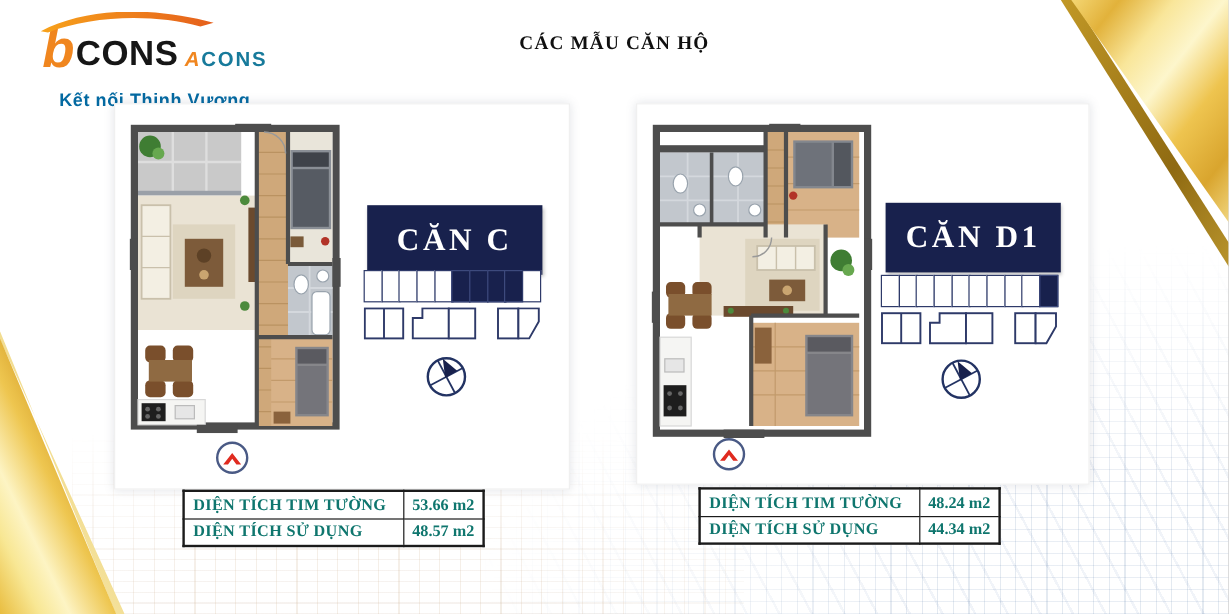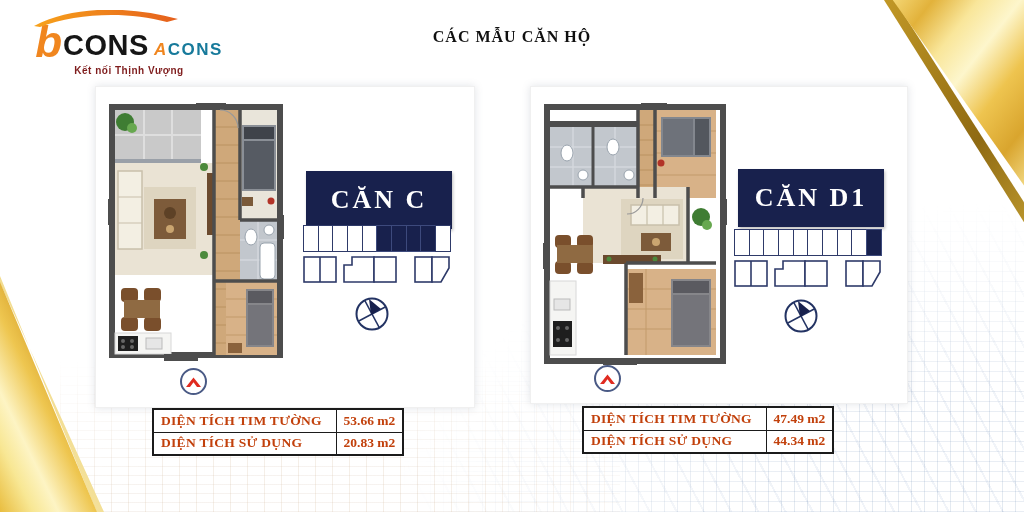--- a/index.html
+++ b/index.html
@@ -44,22 +44,22 @@
   .logo{position:absolute;left:24px;top:8px;width:210px;text-align:center;}
   .logo-line{position:relative;display:flex;align-items:flex-end;justify-content:center;height:52px;}
   .logo-swoosh{position:absolute;left:6px;top:2px;}
   .logo-b{font-family:"Liberation Sans",sans-serif;font-weight:900;font-style:italic;
     font-size:44px;line-height:.82;color:var(--orange);margin-right:1px;}
   .logo-cons{font-family:"Liberation Sans",sans-serif;font-weight:900;font-size:29px;
     letter-spacing:.5px;color:#161616;line-height:1;margin-top:45px;}
   .logo-avenue{font-family:"Liberation Sans",sans-serif;font-weight:700;font-size:17px;
     letter-spacing:1.5px;color:var(--teal);margin-left:5px;line-height:1.25;}
   .logo-avenue .logo-a{color:var(--orange);font-style:italic;}
-  .logo-tagline{font-family:"Liberation Sans",sans-serif;font-weight:700;font-size:10px;
-    color:#7f1d1d;margin-top:5px;letter-spacing:.5px;}
+  .logo-tagline{font-family:"Liberation Sans",sans-serif;font-weight:700;font-size:15px;
+    color:#0369a1;margin-top:15px;letter-spacing:.5px;}
 
   
   .page-title{position:absolute;left:0;right:0;top:28px;text-align:center;
     font-size:16px;font-weight:700;color:#101010;letter-spacing:1px;}
 
   
   .unit-card{position:absolute;background:#fff;box-shadow:0 0 8px rgba(90,100,120,.18);
     border:1px solid #f0f0f0;}
   #card-c{left:95px;top:86px;width:380px;height:322px;}
   #card-d1{left:530px;top:86px;width:378px;height:318px;}
@@ -83,21 +83,21 @@
   #card-d1 .compass{left:252px;top:211px;}
   .up-circle{position:absolute;width:27px;height:27px;border-radius:50%;
     border:2px solid #4a5a85;display:flex;align-items:center;justify-content:center;background:#fff;}
   #card-c .up-circle{left:84px;top:281px;}
   #card-d1 .up-circle{left:63px;top:278px;}
 
   
   .area-table{position:absolute;border-collapse:collapse;background:#fff;}
   #table-c{left:152px;top:408px;}
   #table-d1{left:582px;top:406px;}
-  .area-table td{border:1.5px solid #1b1b1b;font-size:13.5px;font-weight:700;color:#c2410c;
+  .area-table td{border:1.5px solid #1b1b1b;font-size:13.5px;font-weight:700;color:#0f766e;
     height:23px;padding:0 7px;white-space:nowrap;margin-left:13px;}
   .area-table{border:2.5px solid #1b1b1b;}
   .area-table td.lbl{width:183px;letter-spacing:.3px;}
   .area-table td.val{width:66px;}
 </style>
 </head>
 <body>
 
 <div id="canvas">
 
@@ -344,30 +344,30 @@
   </section>
 
   <table class="area-table" id="table-c">
     <tbody>
         <tr>
       <td class="lbl">DIỆN TÍCH TIM TƯỜNG</td>
       <td class="val">53.66 m2</td>
     </tr>
     <tr>
       <td class="lbl">DIỆN TÍCH SỬ DỤNG</td>
-      <td class="val">20.83 m2</td>
+      <td class="val">48.57 m2</td>
     </tr>
   </tbody>
     </table>
 
   <table class="area-table" id="table-d1">
     <tbody>
         <tr>
       <td class="lbl">DIỆN TÍCH TIM TƯỜNG</td>
-      <td class="val">47.49 m2</td>
+      <td class="val">48.24 m2</td>
     </tr>
     <tr>
       <td class="lbl">DIỆN TÍCH SỬ DỤNG</td>
       <td class="val">44.34 m2</td>
     </tr>
   </tbody>
     </table>
 
 </div>
 

